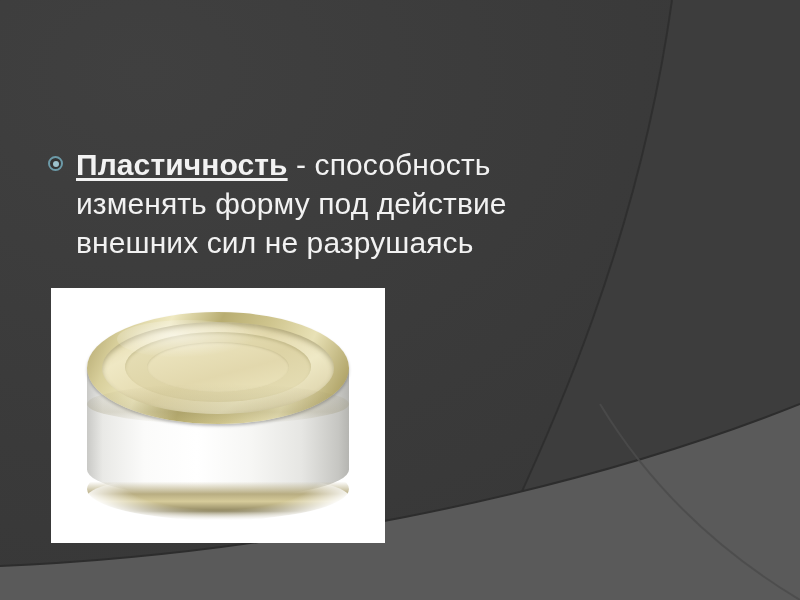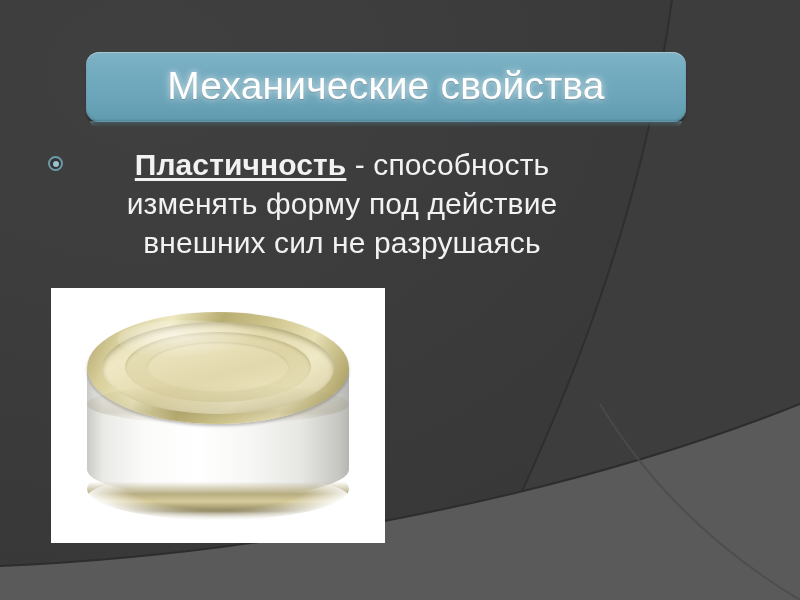--- a/index.html
+++ b/index.html
@@ -112,21 +112,20 @@
     width: 6px; height: 6px;
     border-radius: 50%;
     background: #9dc2cd;
   }
   .body-text {
     flex: 1 1 auto;
     color: #f2f2f2;
     font-size: 30px;
     line-height: 39px;
     letter-spacing: 0.1px;
-    text-align: center;
   }
   .body-text .lead {
     font-weight: bold;
     text-decoration: underline;
     text-underline-offset: 3px;
   }
 
   
   .picture-frame {
     position: absolute;
@@ -270,23 +269,20 @@
     <path d="M800,0 L800,600 L470,600 C560,420 640,230 672,0 Z" fill="#3e3e3e" opacity="0.85"></path>
     <path d="M672,0 C640,230 560,420 470,600" fill="none" stroke="#2e2e2e" stroke-width="2" opacity="0.9"></path>
   </svg>
 
   <svg class="bg-sweep-bottom" viewBox="0 0 800 600" preserveAspectRatio="none">
     <path d="M0,566 C250,556 560,500 800,404 L800,600 L0,600 Z" fill="#5a5a5a"></path>
     <path d="M0,566 C250,556 560,500 800,404" fill="none" stroke="#2d2d2d" stroke-width="2"></path>
     <path d="M800,600 C700,540 640,470 600,404" fill="none" stroke="#4b4b4b" stroke-width="2" opacity="0.85"></path>
   </svg>
 
-  <div class="title-banner">
-    <span class="title-text">Механические свойства</span>
-  </div>
 
   <div class="body-block">
     <span class="bullet-marker"></span>
     <div class="body-text">
       <span class="lead">Пластичность</span><span> - </span><span>способность изменять форму под действие внешних сил не разрушаясь</span>
     </div>
   </div>
 
   <div class="picture-frame">
     <div class="can-stage">

